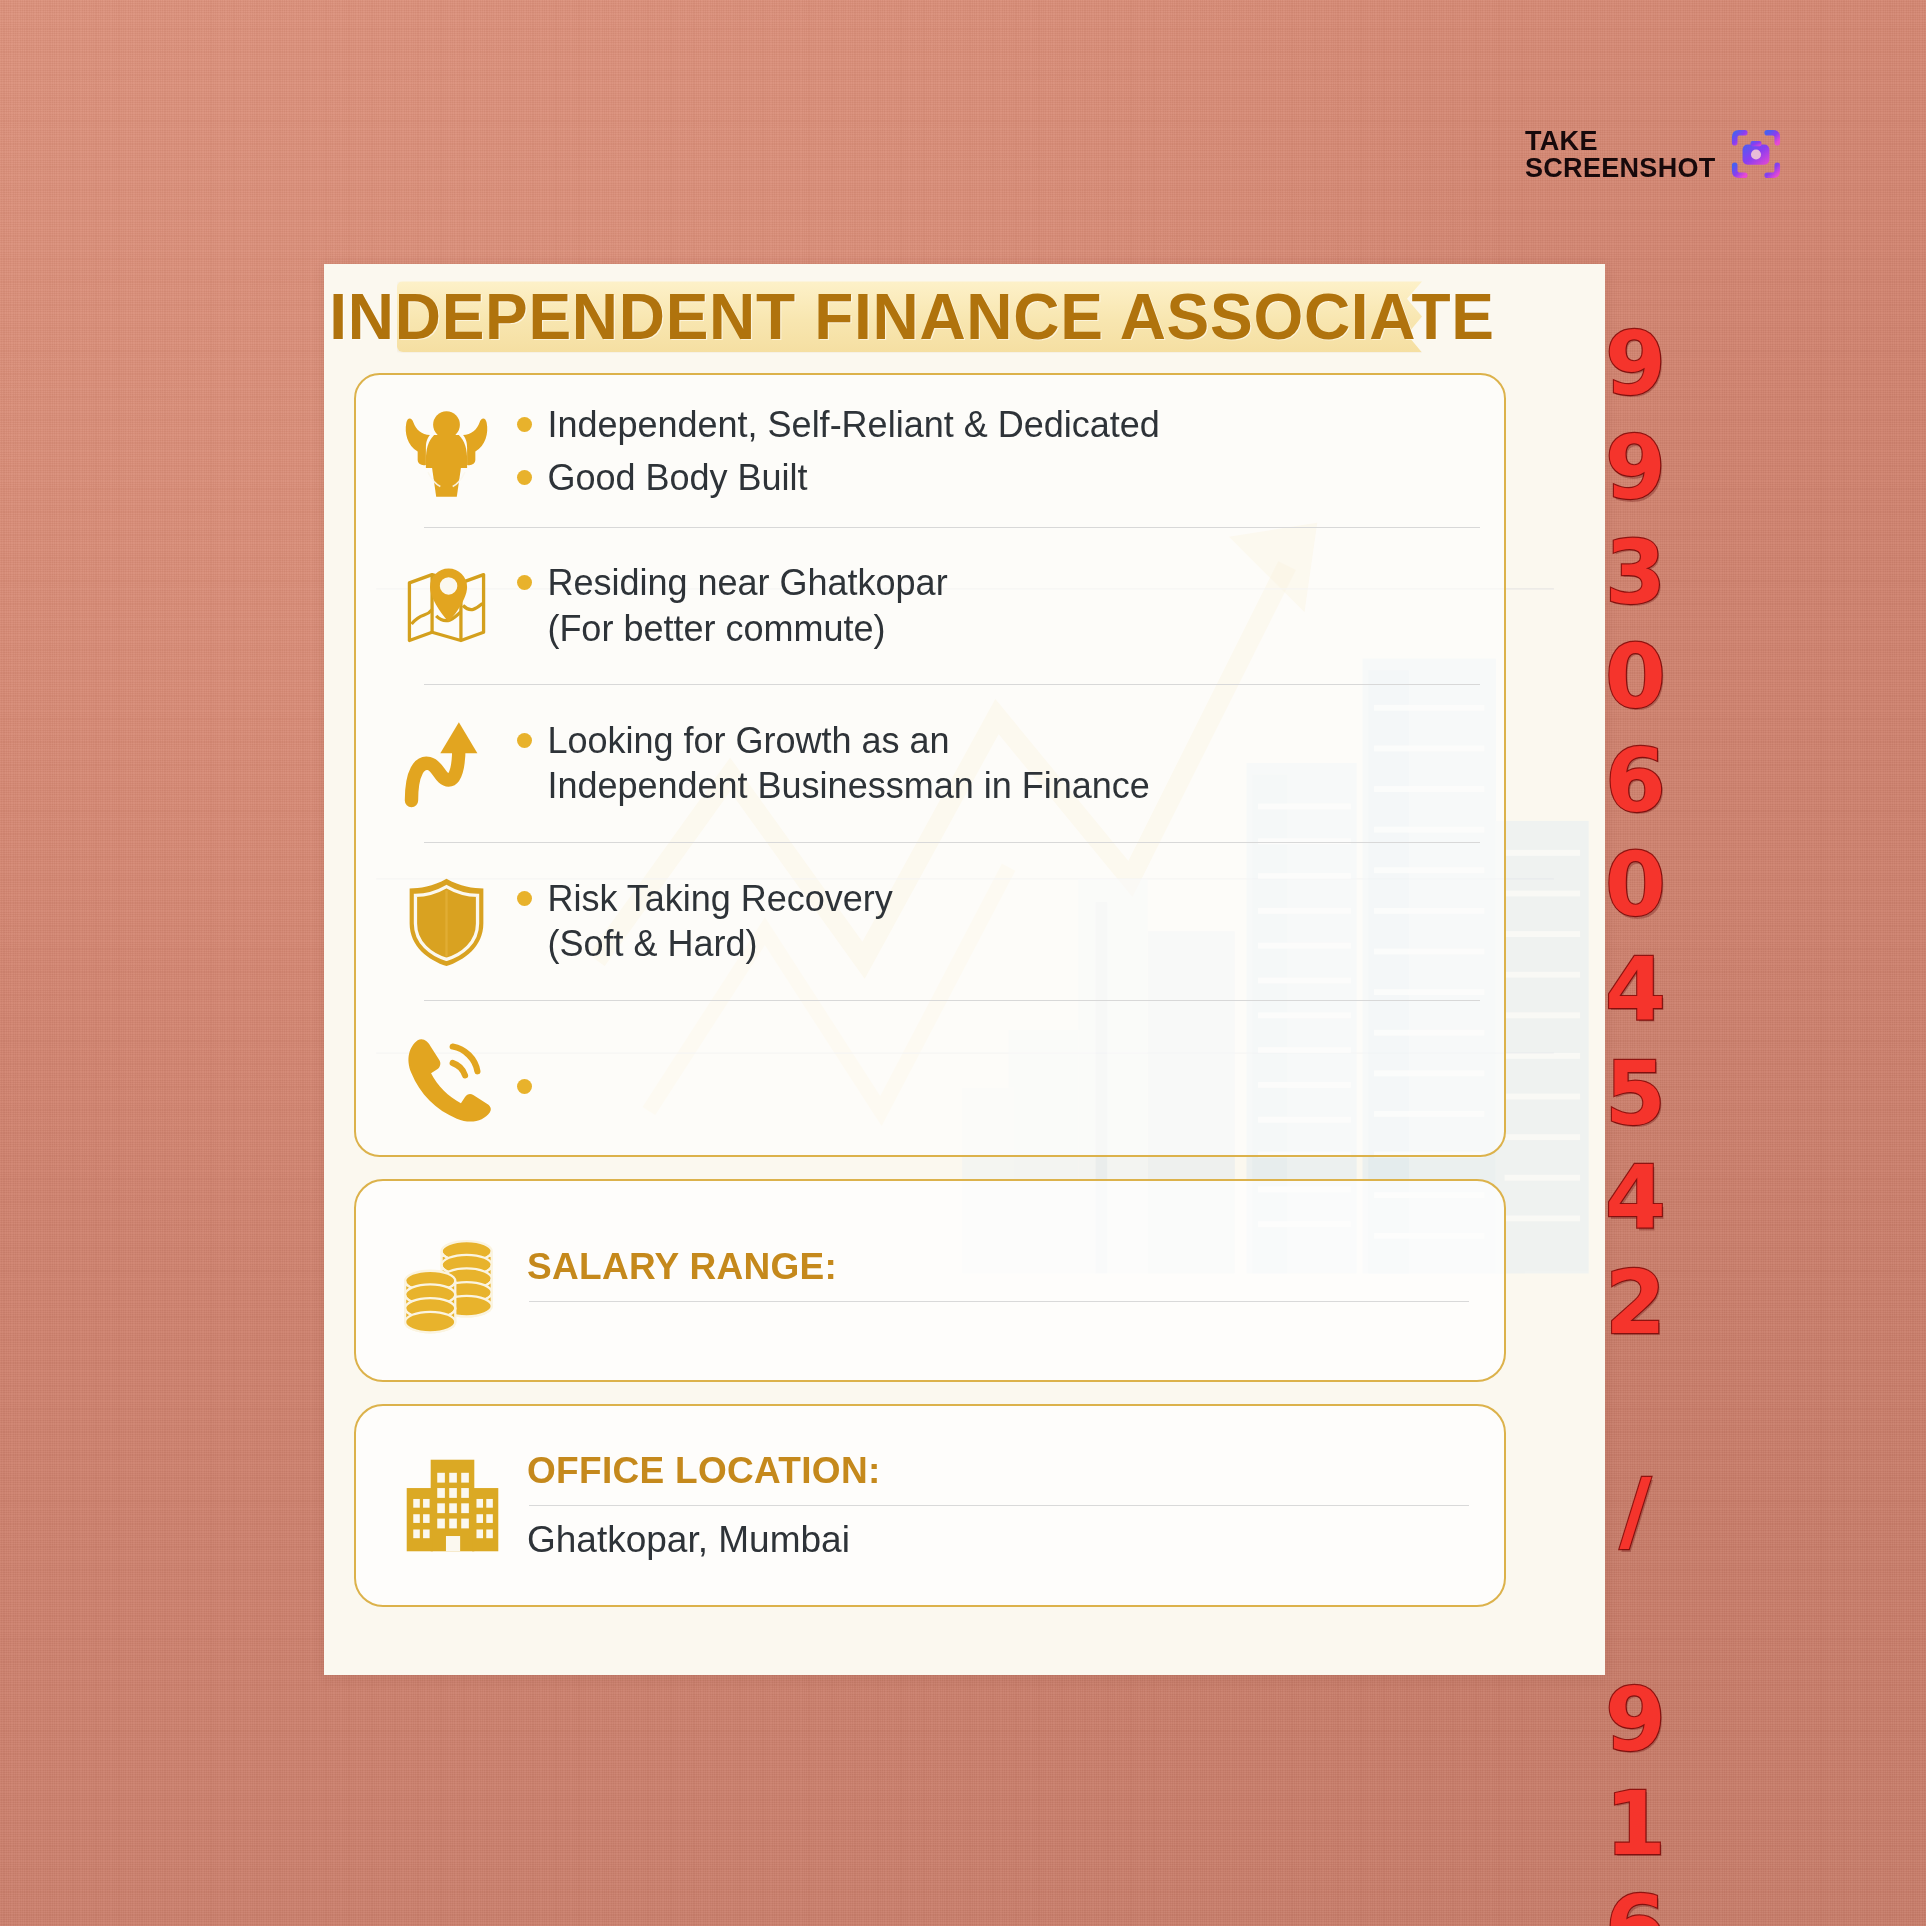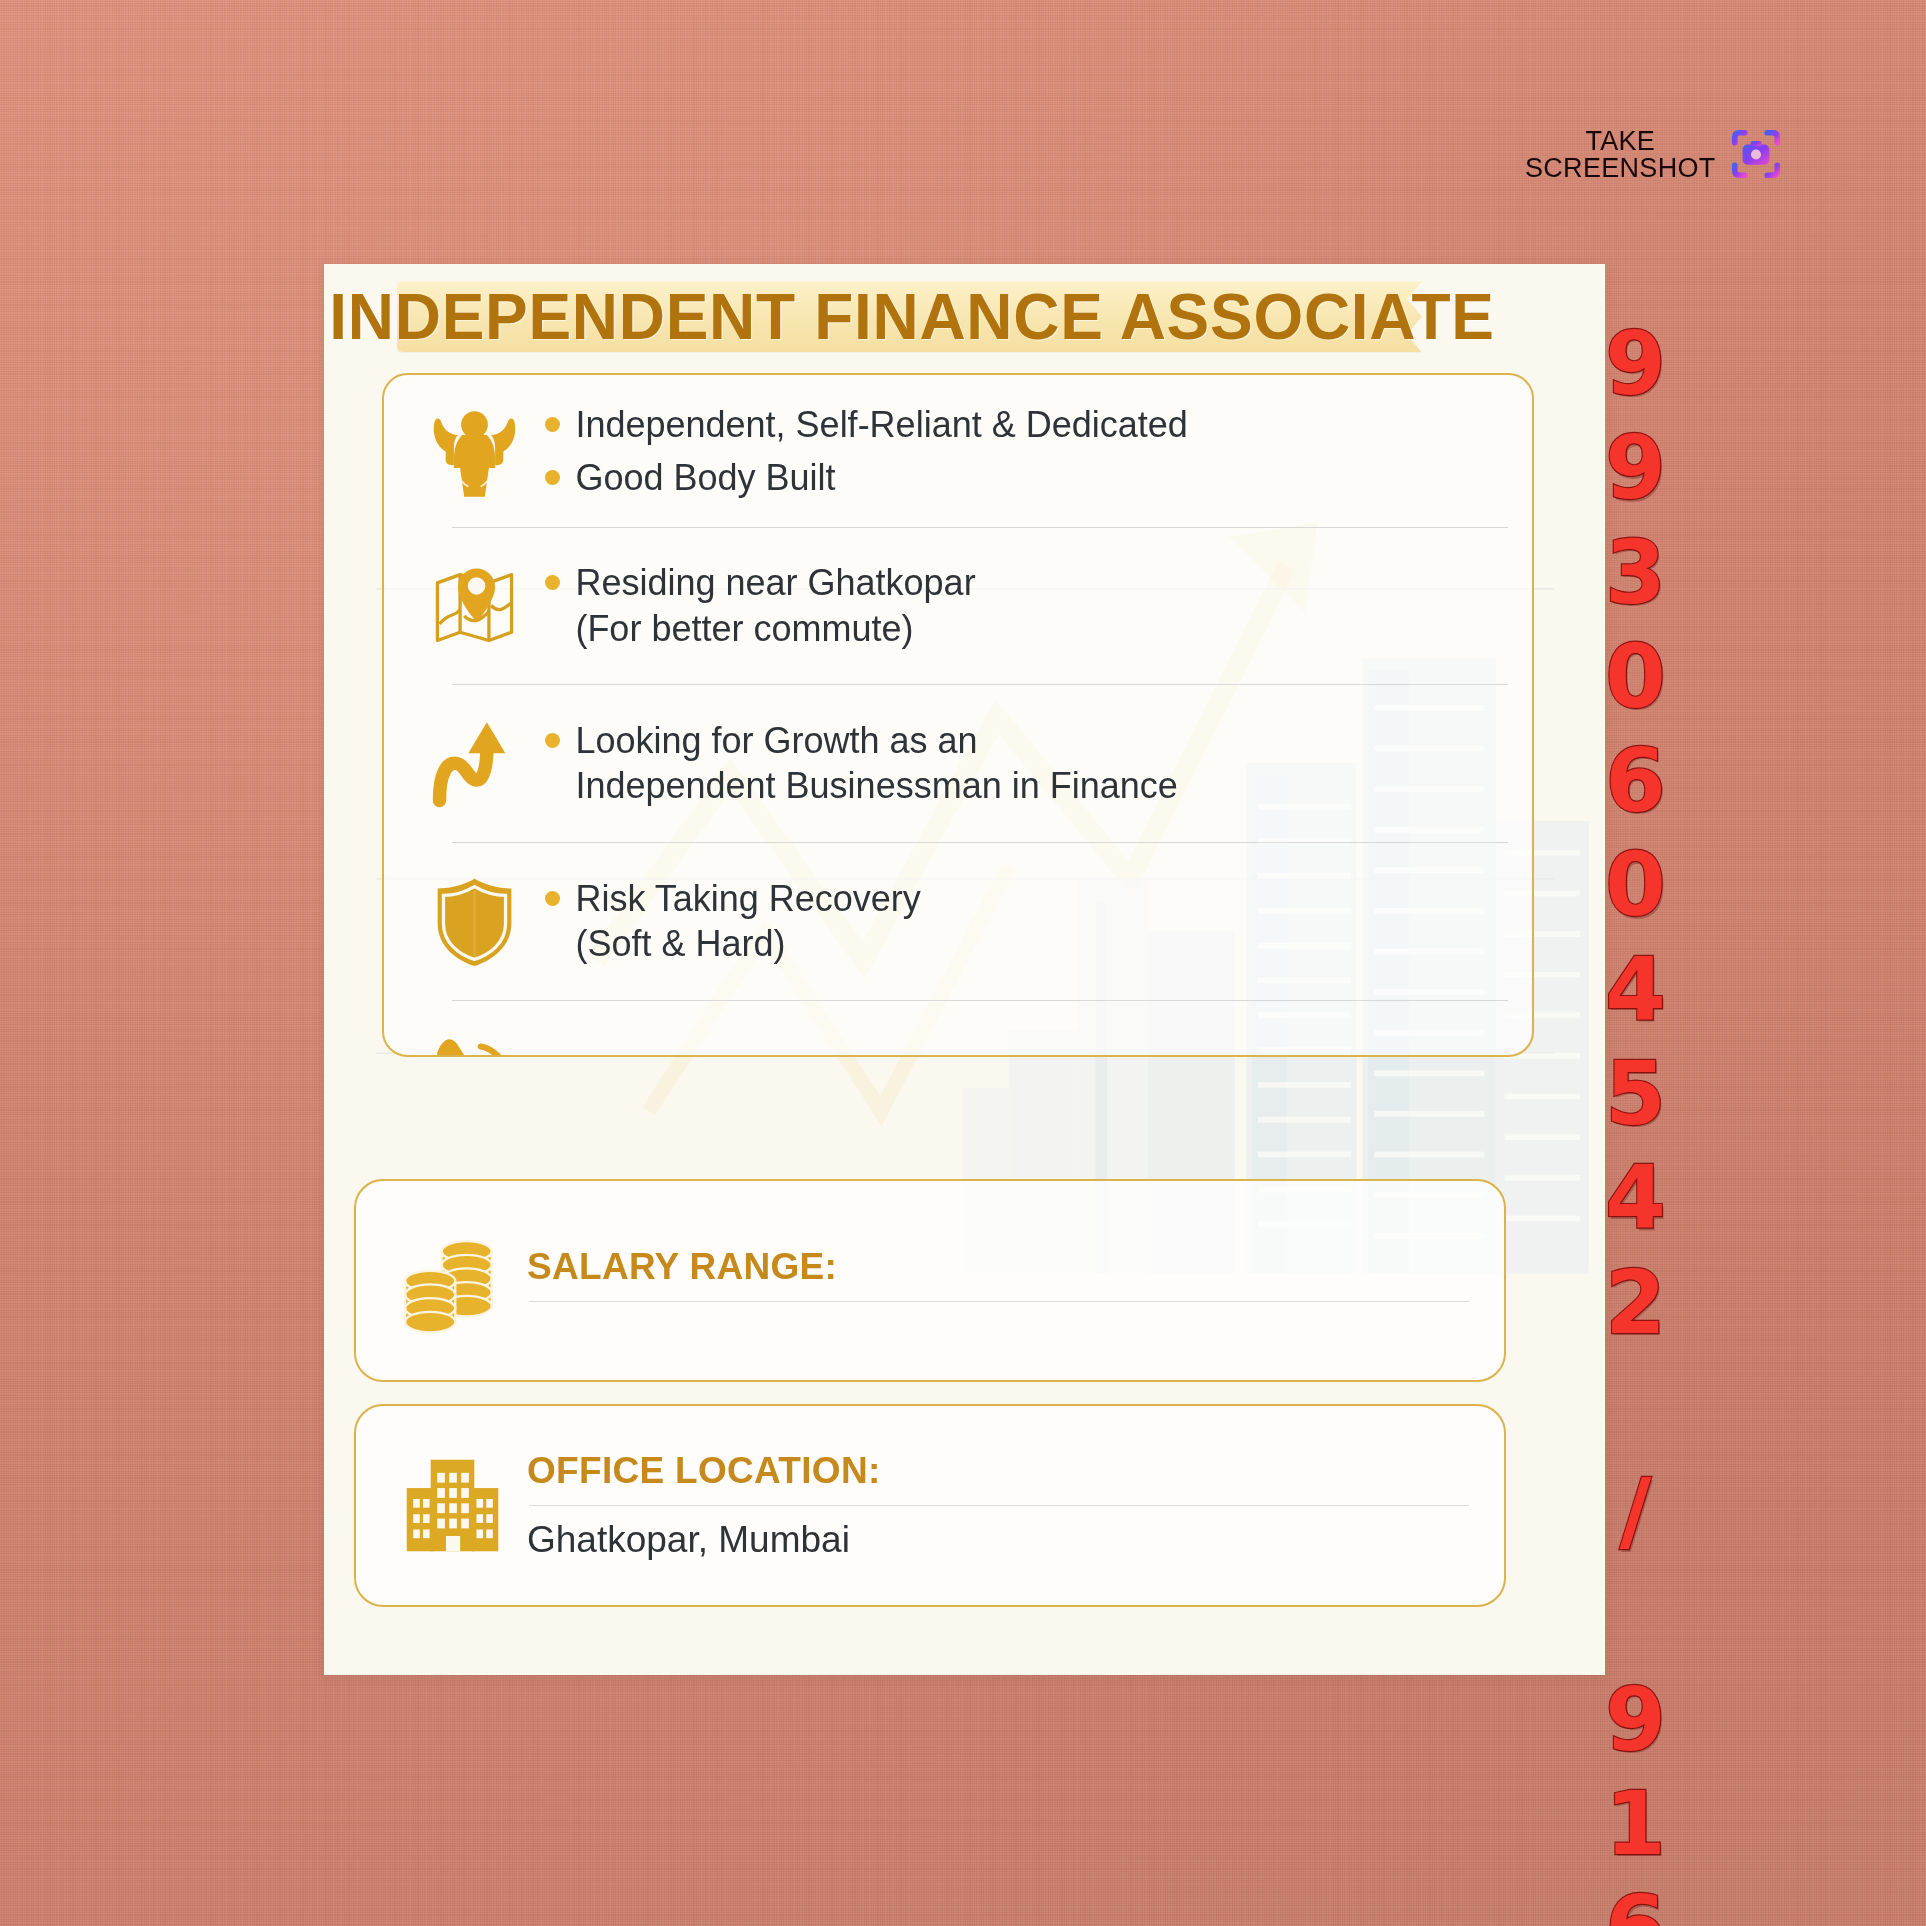--- a/index.html
+++ b/index.html
@@ -39,24 +39,24 @@
   #watermark {
     position: absolute;
     top: 126px;
     left: 1525px;
     display: flex;
     align-items: center;
     gap: 12.8px;
     z-index: 40;
   }
   #watermark .wm-text {
-    text-align: center;
+    text-align: left;
     line-height: 1.0;
     color: #17090b;
-    font-weight: 400;
+    font-weight: 700;
     letter-spacing: 0.3px;
   }
   #watermark .wm-l1 { font-size: 27px; }
   #watermark .wm-l2 { font-size: 27px; }
 
   
   #phone-vertical {
     position: absolute;
     z-index: 45;
     top: 313px;
@@ -129,27 +129,26 @@
     font-family: "Liberation Sans", sans-serif;
     white-space: nowrap;
   }
 
   
   #req-card {
     position: absolute;
     left: 30px;
     top: 109px;
     width: 1152px;
-    height: 684px;
+    height: 784px;
     background: rgba(255,255,255,0.60);
     border: 2.3px solid #dcb24b;
     border-radius: 25.5px;
     z-index: 6;
     overflow: hidden;
-    margin-left: 28px;
   }
 
   .req-row {
     position: relative;
     display: flex;
     align-items: center;
     padding: 0 22px 0 29px;
     min-height: 0;
   }
   .req-row + .req-row::before {

